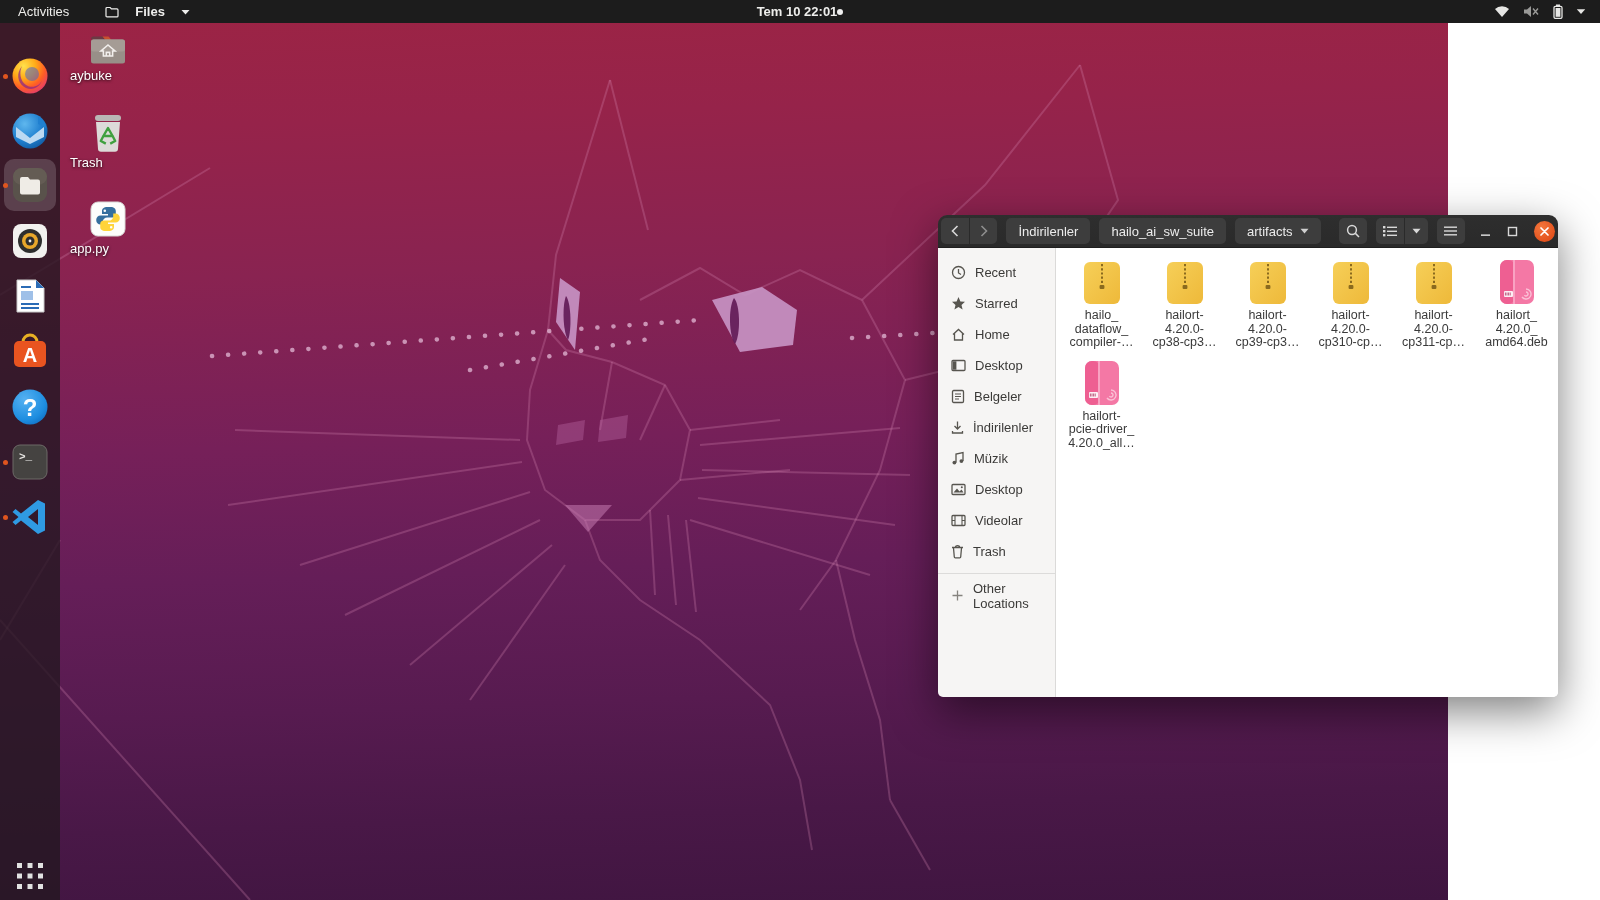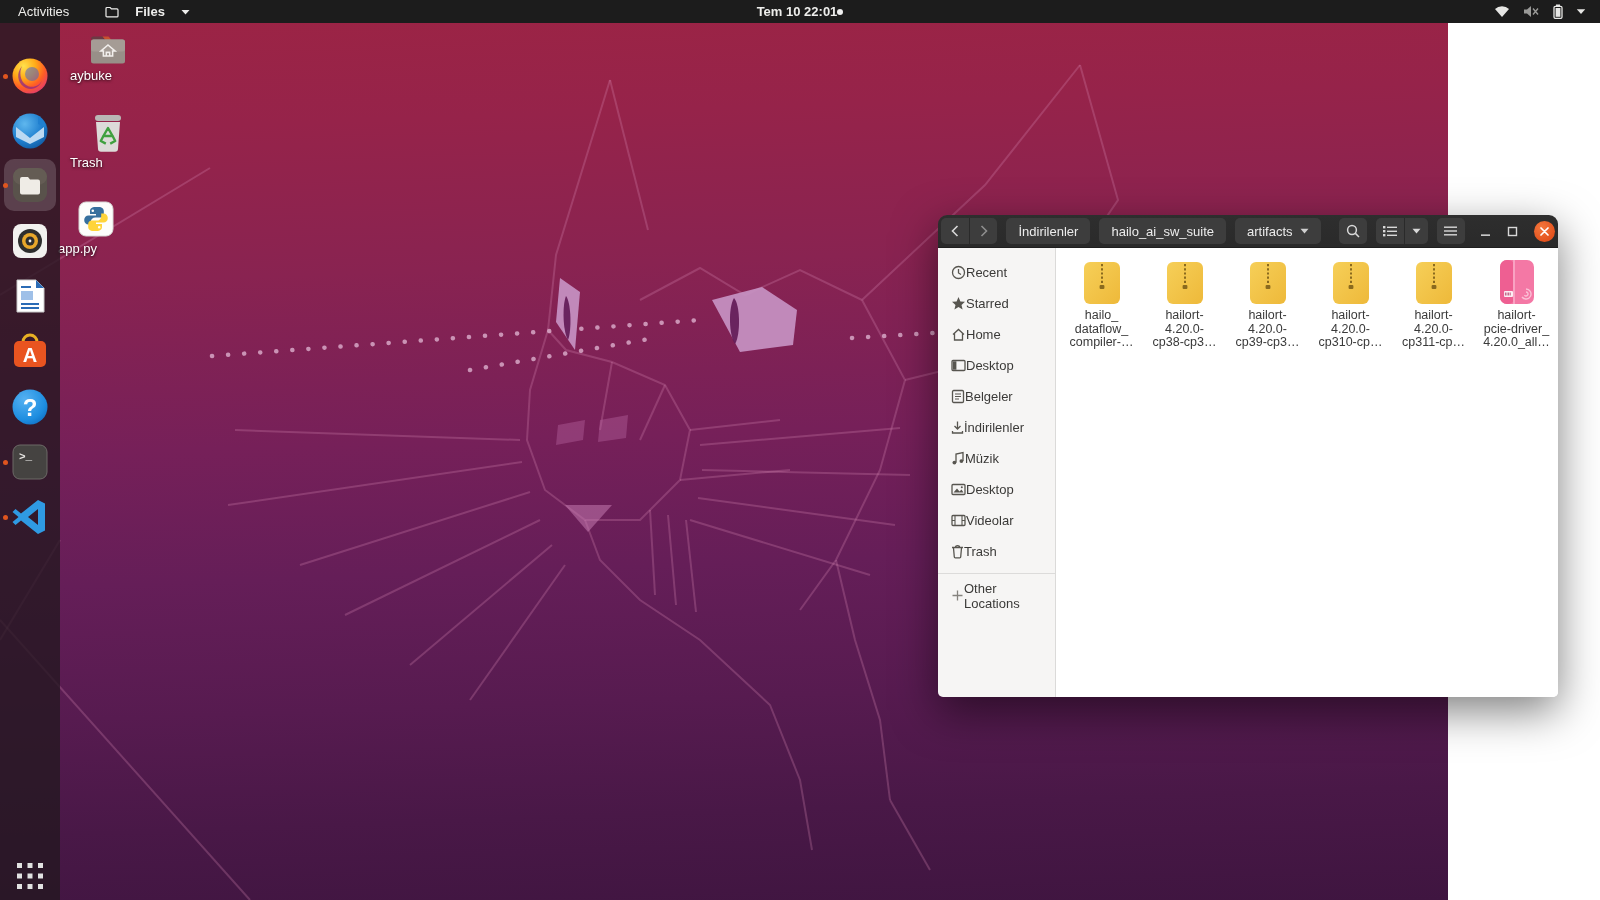--- a/index.html
+++ b/index.html
@@ -41,21 +41,21 @@
   .hbtn { width:28px; height:26px; background:#3d3d3d; border-radius:5px; display:flex; align-items:center; justify-content:center; }
   .viewgroup { display:flex; border-radius:5px; overflow:hidden; }
   .viewgroup .hbtn { border-radius:0; }
   .viewgroup .hbtn + .hbtn { border-left:1px solid #2a2a2a; width:24px; }
   .winctl { display:flex; align-items:center; gap:16px; margin-left:6px; }
   .ctl { display:flex; align-items:center; justify-content:center; }
   .ctl-close { width:21px; height:21px; border-radius:50%; background:radial-gradient(circle at 35% 30%, #f3763c, #e4531e 70%); }
 
   .win-body { flex:1; display:flex; min-height:0; }
   .sidebar { width:118px; background:#f6f5f4; border-right:1px solid #dbdad9; padding-top:9px; display:flex; flex-direction:column; }
-  .side-item { height:31px; display:flex; align-items:center; padding-left:13px; font-size:13px; color:#3b3a38; }
+  .side-item { height:31px; display:flex; align-items:center; gap:9px; padding-left:13px; font-size:13px; color:#3b3a38; }
   .side-item svg { flex:0 0 auto; }
   .side-sep { height:1px; background:#dcdbda; margin:6px 0; }
   .content { flex:1; background:#ffffff; padding:8px 0 0 4px; }
   .filegrid { display:grid; grid-template-columns:repeat(6,83px); }
   .file-item { width:83px; margin-bottom:7px; display:flex; flex-direction:column; align-items:center; }
   .file-item .ficon { height:50px; display:flex; align-items:flex-end; justify-content:center; }
   .file-item .flabel { margin-top:3px; font-size:12.5px; line-height:13.5px; color:#3a3a3a; text-align:center; white-space:pre-line; }
 </style>
 </head>
 <body>
@@ -286,21 +286,21 @@
     <div class="glyph">
       <svg width="34" height="38" viewBox="0 0 34 38">
         <rect x="4" y="1" width="26" height="6" rx="3" fill="#b9b7b5"></rect>
         <path d="M5,8 h24 l-2,27 a3,3 0 0 1 -3,2.8 H10 a3,3 0 0 1 -3,-2.8 Z" fill="#dddbd9"></path>
         <path d="M17,14 l4.6,8 h-9.2 Z M12.4,22 l-2.6,5 5,2.6 M21.6,22 l2.6,5 -5,2.6" fill="none" stroke="#3fa03f" stroke-width="2.4" stroke-linejoin="round"></path>
       </svg>
     </div>
     <div class="dlabel">Trash</div>
   </div>
 
-  <div class="dicon" style="left:58px; top:200px">
+  <div class="dicon" style="left:70px; top:200px">
     <div class="glyph">
       <svg width="38" height="38" viewBox="0 0 38 38">
         <rect x="2" y="2" width="34" height="34" rx="7" fill="#fdfdfc" stroke="#d8d8d6"></rect>
         <path d="M18.5,7 c-4,0 -5.5,1.8 -5.5,4 v3 h6 v1.4 H11.5 c-2.4,0 -4.3,1.8 -4.3,4.6 c0,2.8 1.9,4.6 4.3,4.6 h2.3 v-3 c0,-2.4 2,-4.2 4.5,-4.2 h5 c2,0 3.5,-1.5 3.5,-3.5 v-3 c0,-2.2 -1.6,-4 -5.3,-4 Z M15.8,9.4 a1.3,1.3 0 1 1 0,2.6 a1.3,1.3 0 0 1 0,-2.6 Z" fill="#366f9e"></path>
         <path d="M19.5,31 c4,0 5.5,-1.8 5.5,-4 v-3 h-6 v-1.4 h7.5 c2.4,0 4.3,-1.8 4.3,-4.6 c0,-2.8 -1.9,-4.6 -4.3,-4.6 h-2.3 v3 c0,2.4 -2,4.2 -4.5,4.2 h-5 c-2,0 -3.5,1.5 -3.5,3.5 v3 c0,2.2 1.6,4 5.3,4 Z M22.2,28.6 a1.3,1.3 0 1 1 0,-2.6 a1.3,1.3 0 0 1 0,2.6 Z" fill="#ffd43a"></path>
       </svg>
     </div>
     <div class="dlabel">app.py</div>
   </div>
 
@@ -536,32 +536,47 @@
                 <rect x="3" y="2" width="36" height="42" rx="6" fill="url(#zp)"></rect>
                 <path d="M21,4 V25" stroke="#8a6a1e" stroke-width="2" stroke-dasharray="2.2 2"></path>
                 <rect x="18.6" y="25" width="4.8" height="4" rx="1" fill="#8a6a1e"></rect>
               </svg>
             </div>
             <div class="flabel">hailort-
 4.20.0-
 cp311-cp…</div>
           </div>
 
-
           <div class="file-item">
             <div class="ficon">
               <svg width="42" height="48" viewBox="0 0 42 48">
                 <rect x="4" y="2" width="34" height="44" rx="7" fill="#f478a5"></rect>
                 <rect x="4" y="2" width="15" height="44" rx="7" fill="#ee5f92"></rect>
                 <rect x="17" y="2" width="2" height="44" fill="#f9a2c2"></rect>
                 <rect x="8" y="33" width="9" height="6" rx="1" fill="#fdeef4"></rect>
                 <path d="M9.4,34.5 v3 M11,34.5 v3 M12.6,34.5 v3 M14.2,34.5 v3" stroke="#a93b63" stroke-width="0.8"></path>
                 <path d="M30,31 a5,5 0 1 1 -4,8 M30,34 a2,2 0 1 1 -1.6,3.2" fill="none" stroke="#fbc0d6" stroke-width="1.4"></path>
               </svg>
             </div>
+            <div class="flabel">hailort_
+4.20.0_
+amd64.deb</div>
+          </div>
+
+          <div class="file-item">
+            <div class="ficon">
+              <svg width="42" height="48" viewBox="0 0 42 48">
+                <rect x="4" y="2" width="34" height="44" rx="7" fill="#f478a5"></rect>
+                <rect x="4" y="2" width="15" height="44" rx="7" fill="#ee5f92"></rect>
+                <rect x="17" y="2" width="2" height="44" fill="#f9a2c2"></rect>
+                <rect x="8" y="33" width="9" height="6" rx="1" fill="#fdeef4"></rect>
+                <path d="M9.4,34.5 v3 M11,34.5 v3 M12.6,34.5 v3 M14.2,34.5 v3" stroke="#a93b63" stroke-width="0.8"></path>
+                <path d="M30,31 a5,5 0 1 1 -4,8 M30,34 a2,2 0 1 1 -1.6,3.2" fill="none" stroke="#fbc0d6" stroke-width="1.4"></path>
+              </svg>
+            </div>
             <div class="flabel">hailort-
 pcie-driver_
 4.20.0_all…</div>
           </div>
 
         </div>
       </div>
     </div>
   </div>
 

